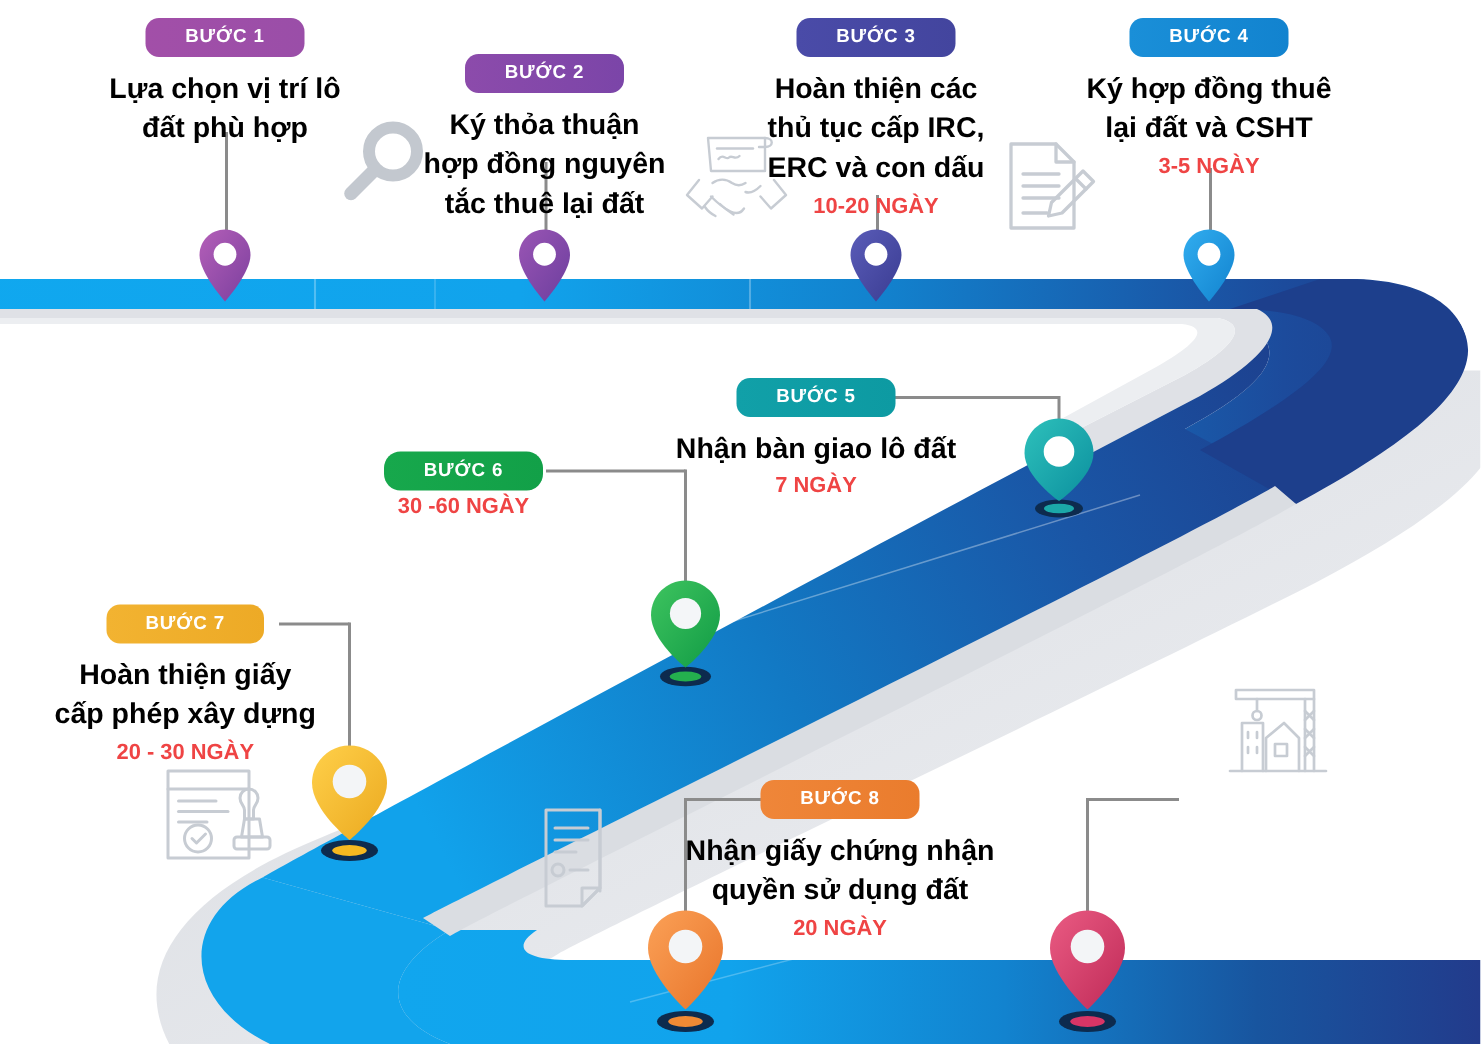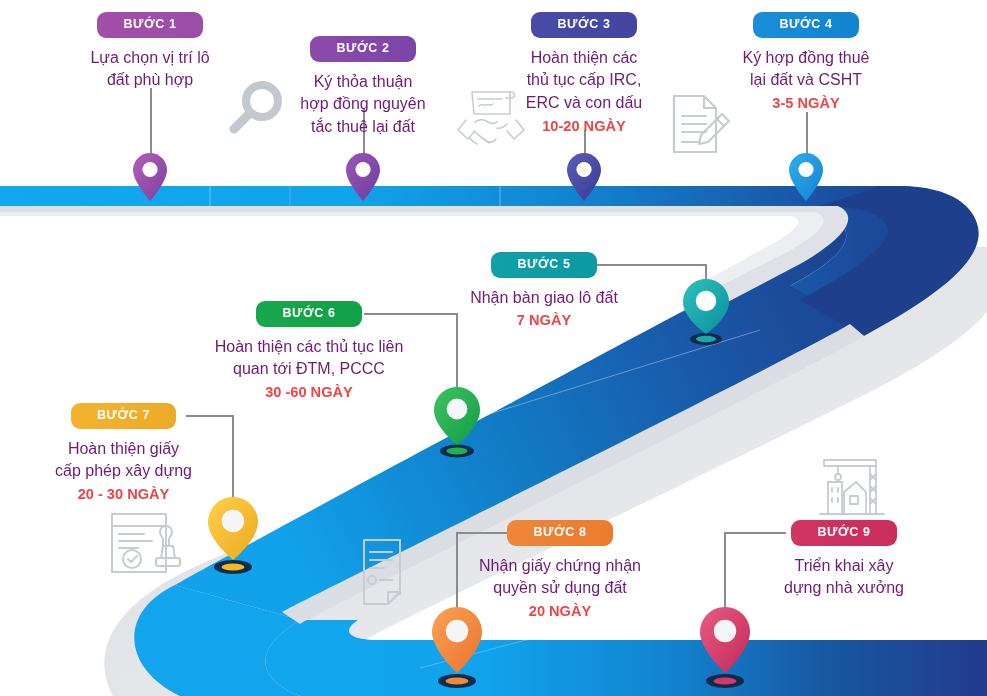--- a/index.html
+++ b/index.html
@@ -31,23 +31,23 @@
     font-size: 12.5px;
     font-weight: bold;
     letter-spacing: 0.6px;
     padding: 6px 26px 7px;
     border-radius: 9px;
     line-height: 1;
     white-space: nowrap;
   }
   .desc {
     margin-top: 9px;
-    font-size: 16px;
-    font-weight: normal;
-    color: #701a75;
+    font-size: 19px;
+    font-weight: bold;
+    color: #000000;
     line-height: 1.42;
     white-space: pre-line;
   }
   .days {
     font-size: 14.6px;
     font-weight: bold;
     color: #ef4444;
     line-height: 1.42;
     margin-top: 1px;
   }
@@ -461,40 +461,33 @@
       <div class="days">3-5 NGÀY</div>
     </div>
 
     <div class="step" style="left:414px; top:252px; width:260px;">
       <span class="badge" style="background:linear-gradient(90deg,#11a0a8,#0d9aa2);">BƯỚC 5</span>
       <div class="desc">Nhận bàn giao lô đất</div>
       <div class="days">7 NGÀY</div>
     </div>
 
     <div class="step" style="left:164px; top:301px; width:290px;">
-      <span class="badge" style="background:linear-gradient(90deg,#17a84c,#12a048);">BƯỚC 6</span>
-      <div class="desc">Hoàn thiện các thủ tục liên
-quan tới ĐTM, PCCC</div>
+      <span class="badge" style="background:linear-gradient(90deg,#17a84c,#12a048);border-radius:11px;">BƯỚC 6</span>
       <div class="days">30 -60 NGÀY</div>
     </div>
 
     <div class="step" style="left:6px; top:403px; width:235px;">
       <span class="badge" style="background:linear-gradient(90deg,#f2b331,#edaa26);">BƯỚC 7</span>
       <div class="desc">Hoàn thiện giấy
 cấp phép xây dựng</div>
       <div class="days">20 - 30 NGÀY</div>
     </div>
 
     <div class="step" style="left:420px; top:520px; width:280px;">
       <span class="badge" style="background:linear-gradient(90deg,#ef8639,#ea7c2d);">BƯỚC 8</span>
       <div class="desc">Nhận giấy chứng nhận
 quyền sử dụng đất</div>
       <div class="days">20 NGÀY</div>
     </div>
 
-    <div class="step" style="left:724px; top:520px; width:240px;">
-      <span class="badge" style="background:linear-gradient(90deg,#d13562,#c82d5c);">BƯỚC 9</span>
-      <div class="desc">Triển khai xây
-dựng nhà xưởng</div>
-    </div>
 
   </div>
 </div>
 
 </body></html>

